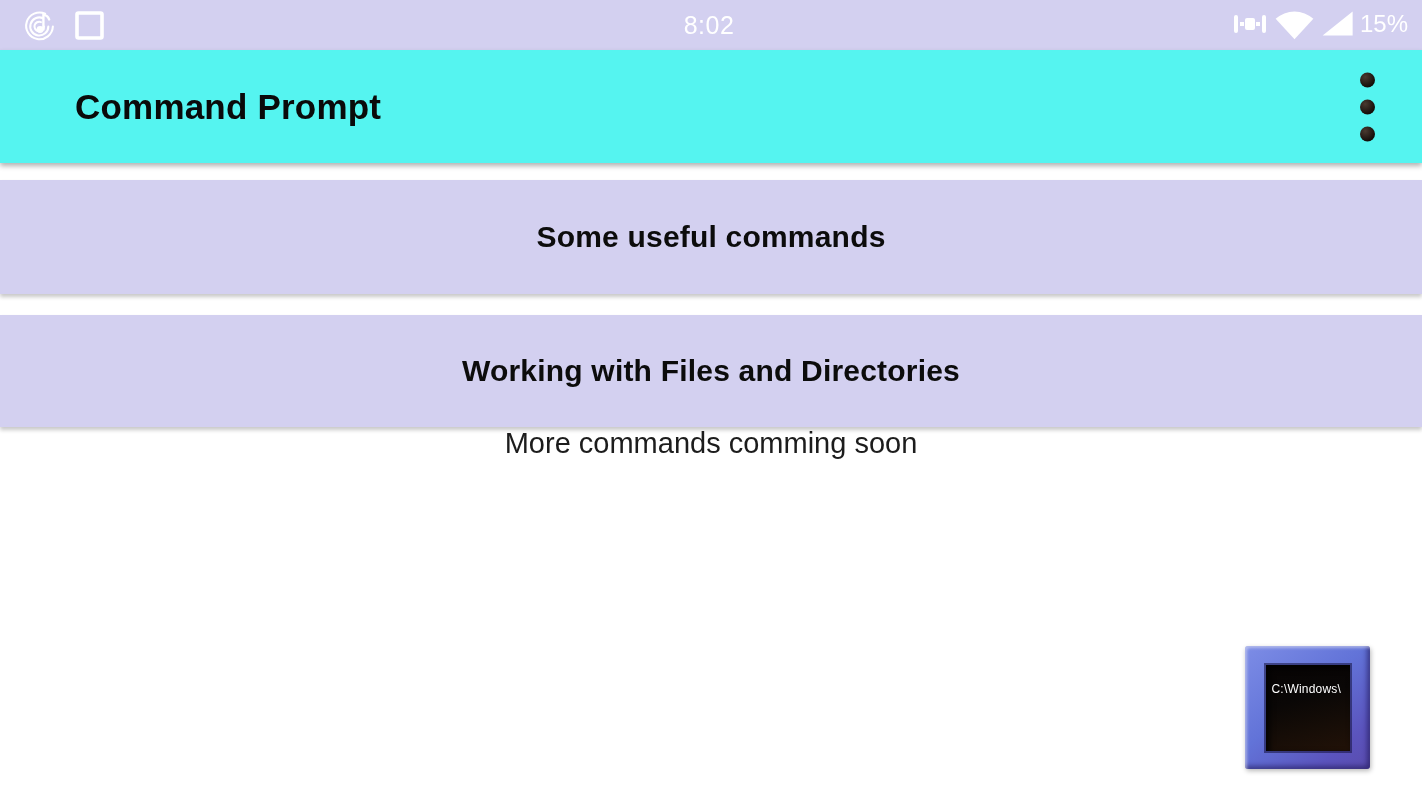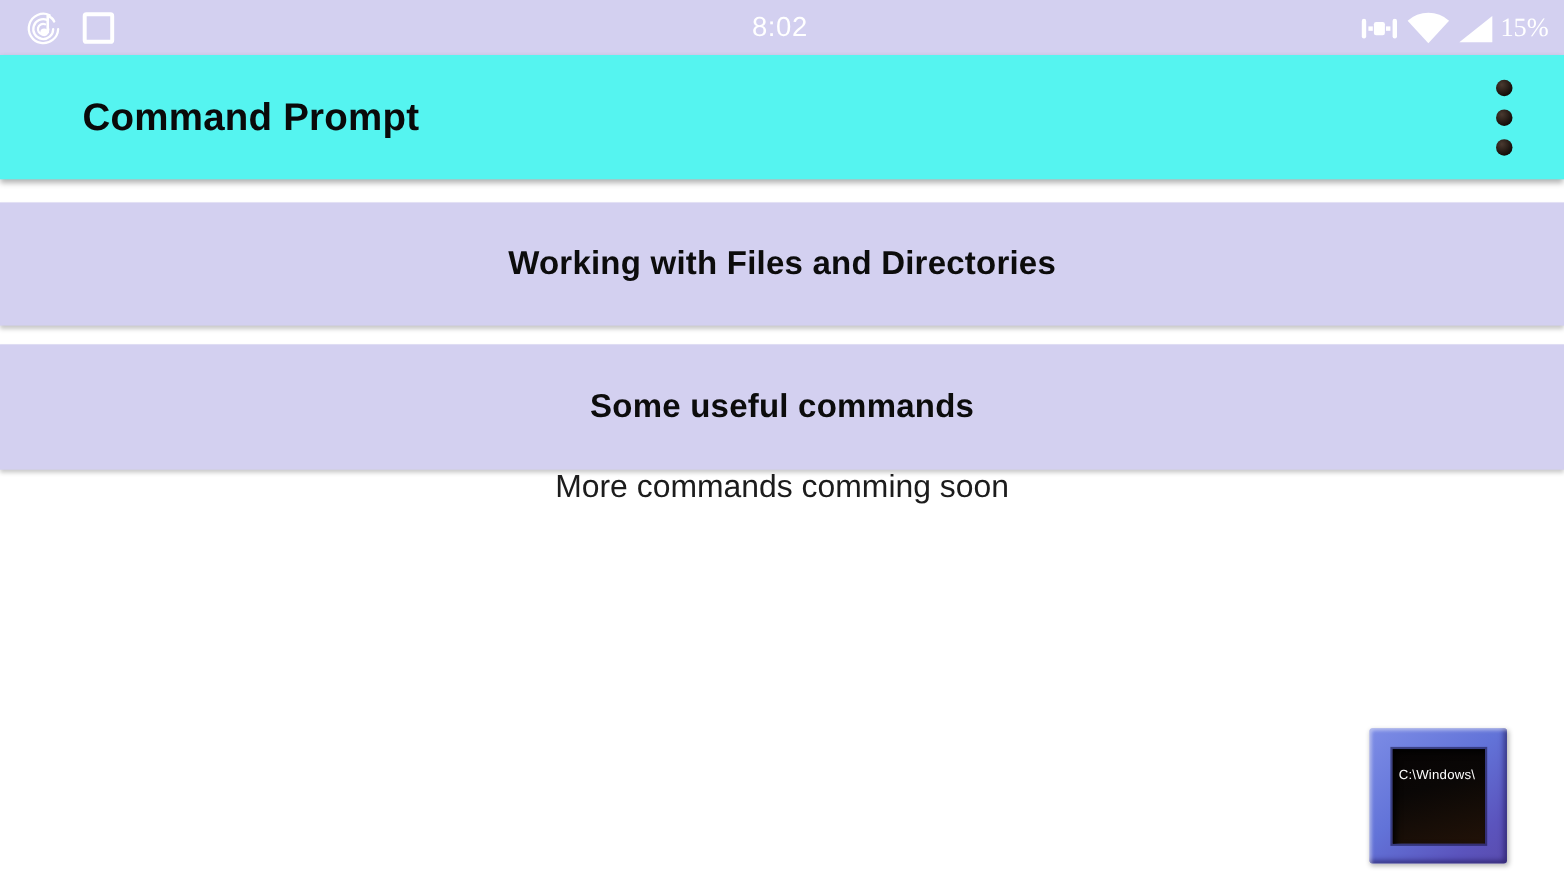--- a/index.html
+++ b/index.html
@@ -34,23 +34,22 @@
     left: 0; right: 4px;
     text-align: center;
     font-size: 25px;
     font-weight: 500;
     letter-spacing: 0.5px;
   }
   .sb-right {
     position: absolute;
     right: 14px;
     display: flex;
-    align-items: flex-end;
+    align-items: flex-start;
     gap: 6px;
-    font-family: Liberation Serif, serif;
   }
   .sb-batt { font-size: 24px; font-weight: 400; }
 
   
   .app-bar {
     position: relative;
     height: 113px;
     background: var(--app-bar-bg, #55f4f0);
     box-shadow: 0 3px 5px rgba(0,0,0,0.30);
     display: flex;
@@ -104,21 +103,21 @@
     text-align: center;
     font-size: 29px;
     font-weight: 400;
     color: #1c1c1c;
   }
 
   
   .logo {
     position: absolute;
     right: 52px;
-    bottom: 15px;
+    bottom: 31px;
     width: 125px;
     height: 123px;
     border-radius: 3px;
     background: linear-gradient(140deg, #7d8de6 0%, #6273d8 45%, #5b54bd 80%, #5a4cae 100%);
     box-shadow:
       inset 2px 2px 3px rgba(255,255,255,0.45),
       inset -3px -3px 5px rgba(25,18,80,0.55),
       1px 2px 5px rgba(0,0,0,0.28);
     display: flex;
     align-items: center;
@@ -192,25 +191,25 @@
   <header class="app-bar">
     <h1 class="app-title">Command Prompt</h1>
     <div class="overflow">
       <span class="dot"></span>
       <span class="dot"></span>
       <span class="dot"></span>
     </div>
   </header>
 
   <main>
+    <div class="card card-1">
+      <span class="card-label">Some useful commands</span>
+    </div>
     <div class="card card-2">
       <span class="card-label">Working with Files and Directories</span>
-    </div>
-    <div class="card card-1">
-      <span class="card-label">Some useful commands</span>
     </div>
 
     <p class="note">More commands comming soon</p>
 
     <div class="logo">
       <div class="logo-screen">
         <span class="logo-screen-text">C:\Windows\</span>
       </div>
     </div>
   </main>

